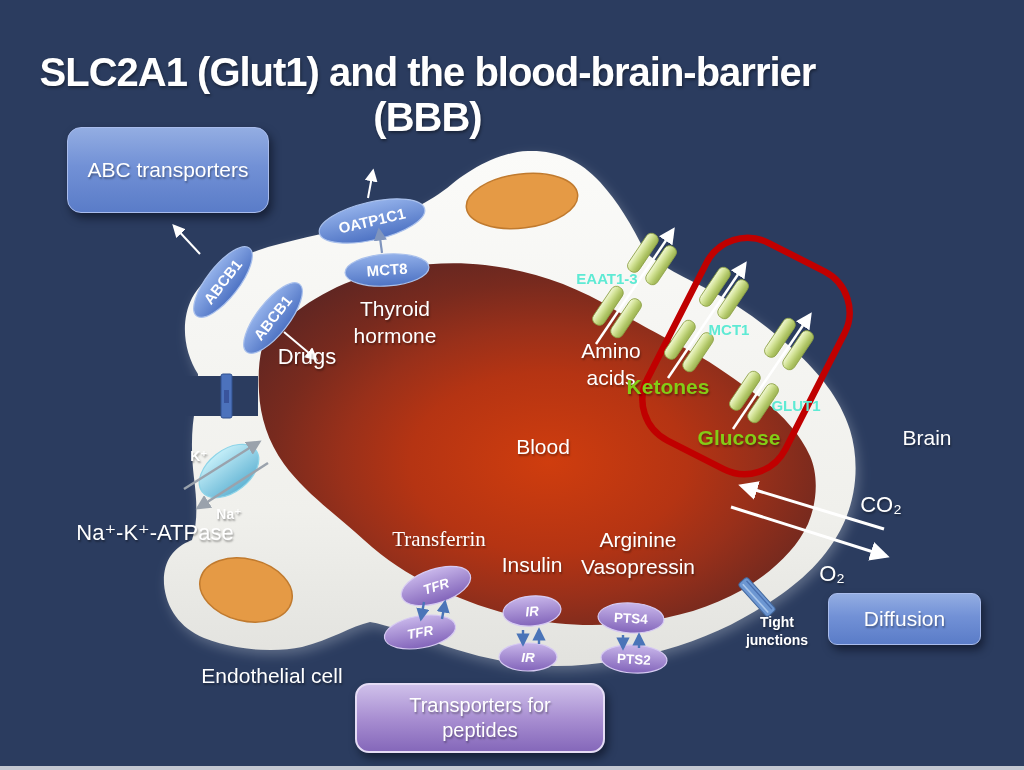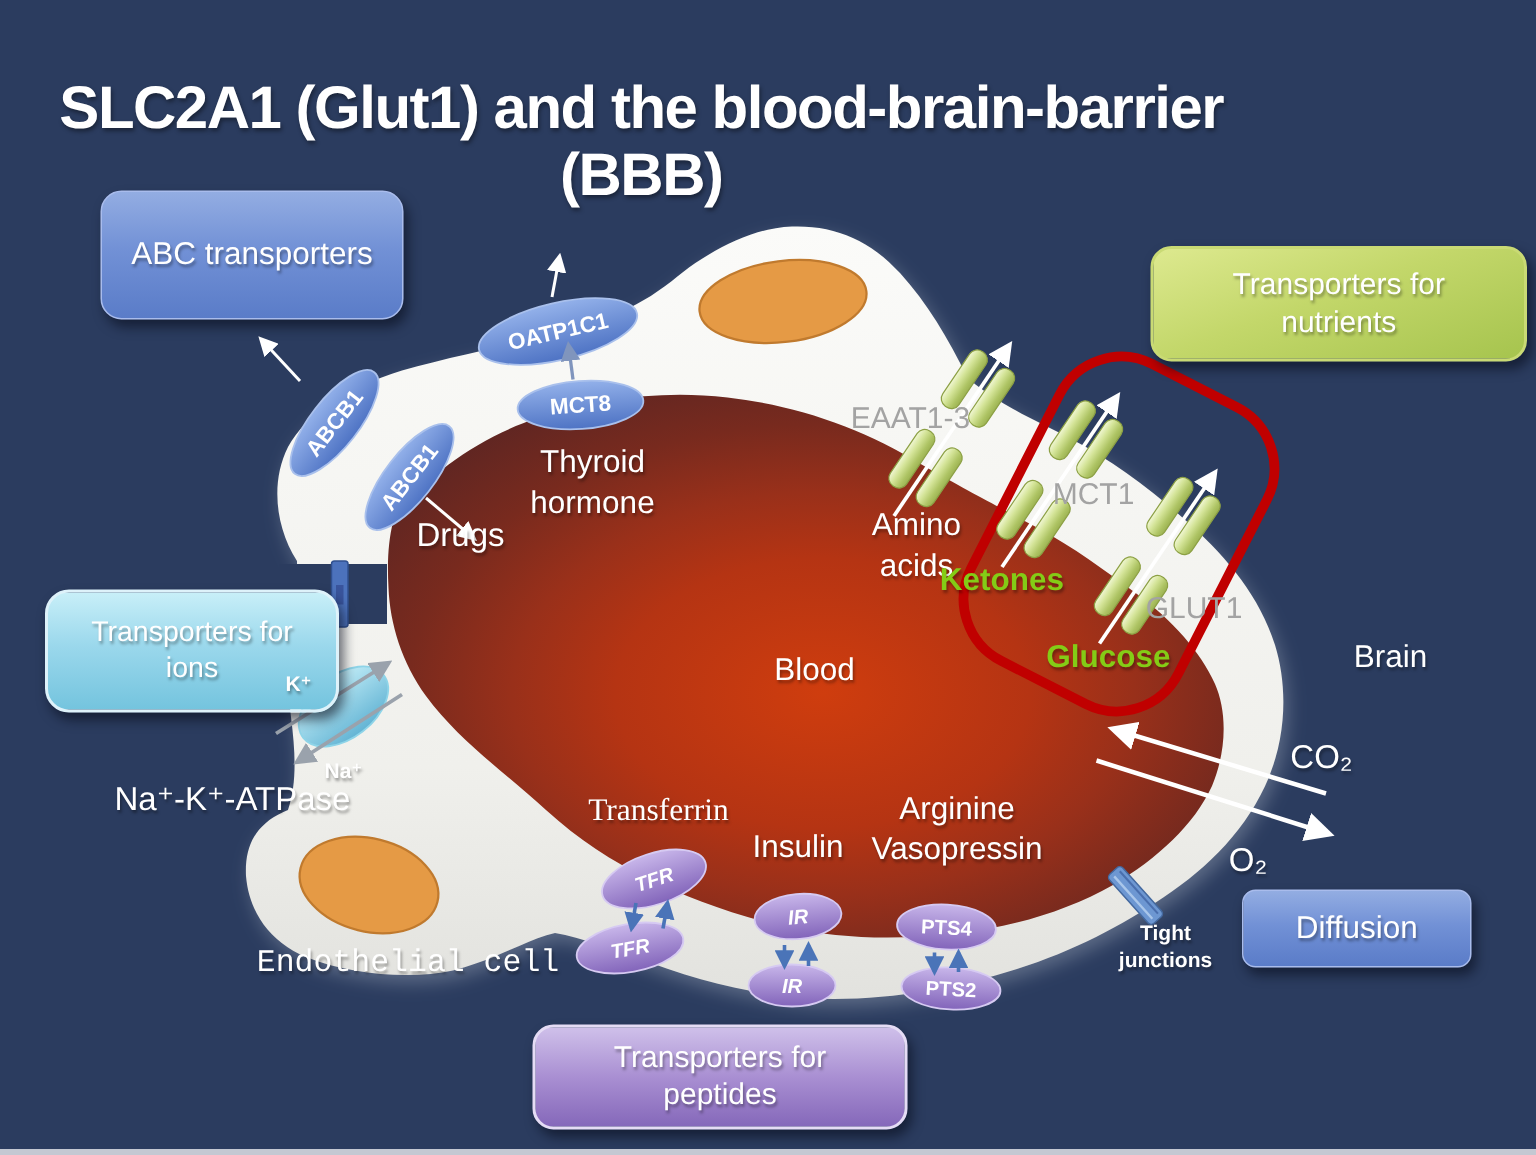--- a/index.html
+++ b/index.html
@@ -14,21 +14,21 @@
     color:#fff;font-size:40px;font-weight:600;letter-spacing:-1px;
     text-shadow:1px 2px 3px rgba(0,0,0,.4);
   }
   .lbl{
     position:absolute;transform:translate(-50%,-50%);
     color:#fff;font-size:21px;text-align:center;line-height:1.3;
     text-shadow:1px 2px 2px rgba(0,0,0,.35);white-space:nowrap;
   }
   .wrap{white-space:normal;}
   .yellow{color:#84cc16;font-weight:700;}
-  .black{color:#a3a3a3;font-weight:normal;font-size:20px;text-shadow:none;}
+  .black{color:#5eead4;font-weight:bold;font-size:15px;text-shadow:none;}
   .small{font-size:14px;font-weight:bold;}
   .box{
     position:absolute;border-radius:14px;display:flex;align-items:center;justify-content:center;
     color:#fff;text-align:center;line-height:1.25;
     box-shadow:3px 5px 8px rgba(8,14,28,.6);
     text-shadow:1px 2px 2px rgba(0,0,0,.35);
   }
   .box-abc{left:67px;top:127px;width:200px;height:84px;font-size:21px;
     background:linear-gradient(180deg,#93ade2 0%,#7291d6 45%,#5a7cc8 100%);
     border:1.5px solid #a9bcec;}
@@ -250,22 +250,20 @@
       <line x1="523" y1="630" x2="523" y2="644" marker-end="url(#ahBlue)"></line>
       <line x1="539" y1="644" x2="539" y2="630" marker-end="url(#ahBlue)"></line>
       <line x1="623" y1="635" x2="623" y2="648" marker-end="url(#ahBlue)"></line>
       <line x1="639" y1="648" x2="639" y2="635" marker-end="url(#ahBlue)"></line>
     </g>
   </svg>
 
   <div class="title">SLC2A1 (Glut1) and the blood-brain-barrier (BBB)</div>
 
   <div class="box box-abc">ABC transporters</div>
-  <div class="box box-nutrients" style="padding:0 22px;">Transporters for nutrients</div>
-  <div class="box box-ions" style="padding:0 18px;">Transporters for ions</div>
   <div class="box box-diffusion">Diffusion</div>
   <div class="box box-peptides" style="padding:0 24px;">Transporters for peptides</div>
 
   <div class="lbl" style="left:307px;top:357px;font-size:22px;">Drugs</div>
   <div class="lbl wrap" style="left:395px;top:322px;width:110px;">Thyroid hormone</div>
   <div class="lbl" style="left:543px;top:447px;">Blood</div>
   <div class="lbl" style="left:927px;top:438px;">Brain</div>
   <div class="lbl wrap" style="left:611px;top:364px;width:82px;">Amino acids</div>
   <div class="lbl yellow" style="left:668px;top:387px;">Ketones</div>
   <div class="lbl yellow" style="left:739px;top:438px;">Glucose</div>
@@ -273,17 +271,17 @@
   <div class="lbl black" style="left:729px;top:330px;">MCT1</div>
   <div class="lbl black" style="left:796px;top:378px;margin-top:28px;">GLUT1</div>
   <div class="lbl" style="left:881px;top:505px;font-size:22px;">CO₂</div>
   <div class="lbl" style="left:832px;top:574px;font-size:22px;">O₂</div>
   <div class="lbl" style="left:439px;top:540px;font-family:Liberation Serif, serif;">Transferrin</div>
   <div class="lbl" style="left:532px;top:565px;">Insulin</div>
   <div class="lbl wrap" style="left:638px;top:553px;width:135px;">Arginine Vasopressin</div>
   <div class="lbl" style="left:155px;top:533px;font-size:22px;">Na⁺-K⁺-ATPase</div>
   <div class="lbl small" style="left:199px;top:456px;">K⁺</div>
   <div class="lbl small" style="left:229px;top:514px;">Na⁺</div>
-  <div class="lbl" style="left:272px;top:643px;font-family:Liberation Mono, monospace;">Endothelial cell</div>
+  <div class="lbl" style="left:272px;top:676px;">Endothelial cell</div>
   <div class="lbl small wrap" style="left:777px;top:631px;width:80px;">Tight junctions</div>
 
   <div class="bottom-strip"></div>
 </div>
 
 </body></html>

